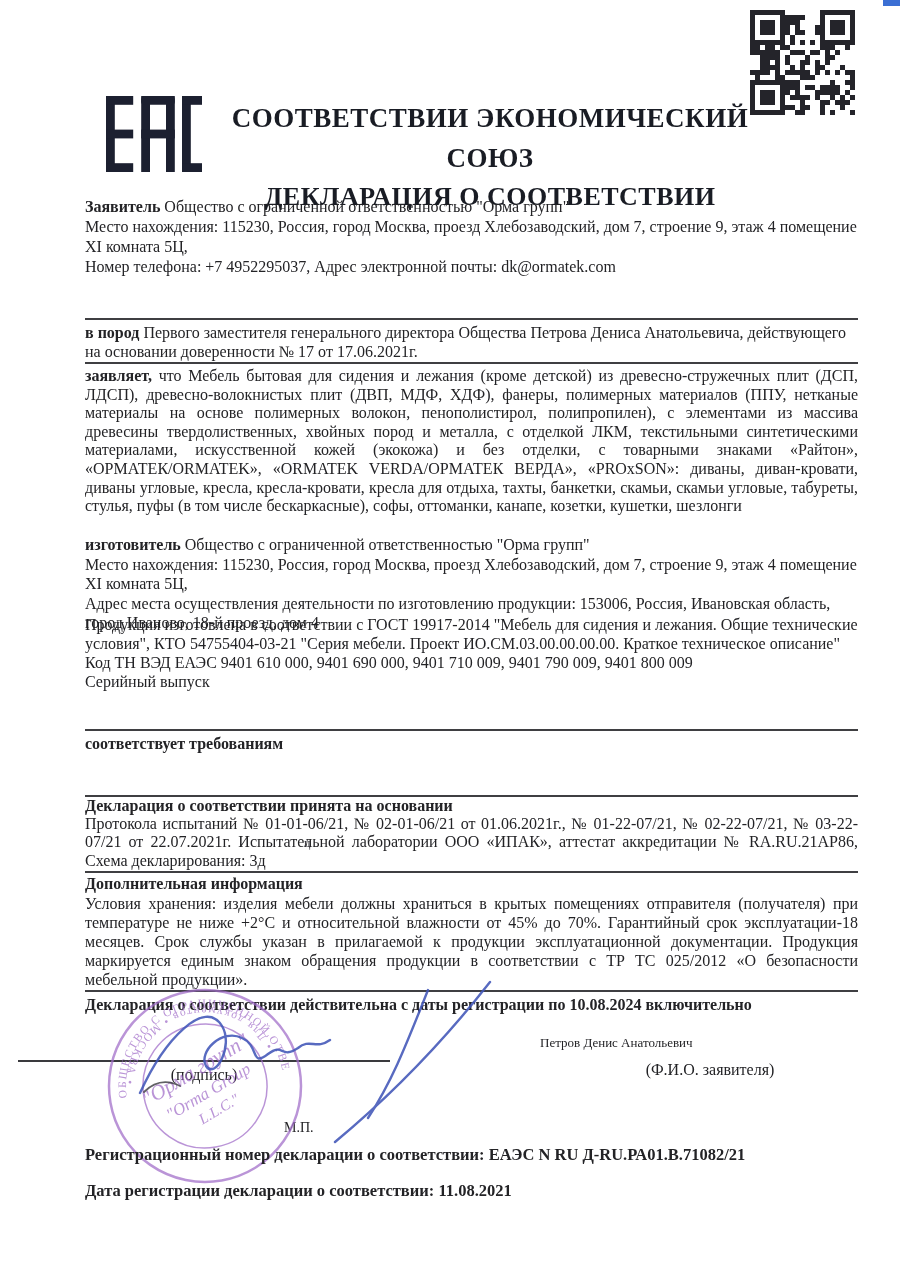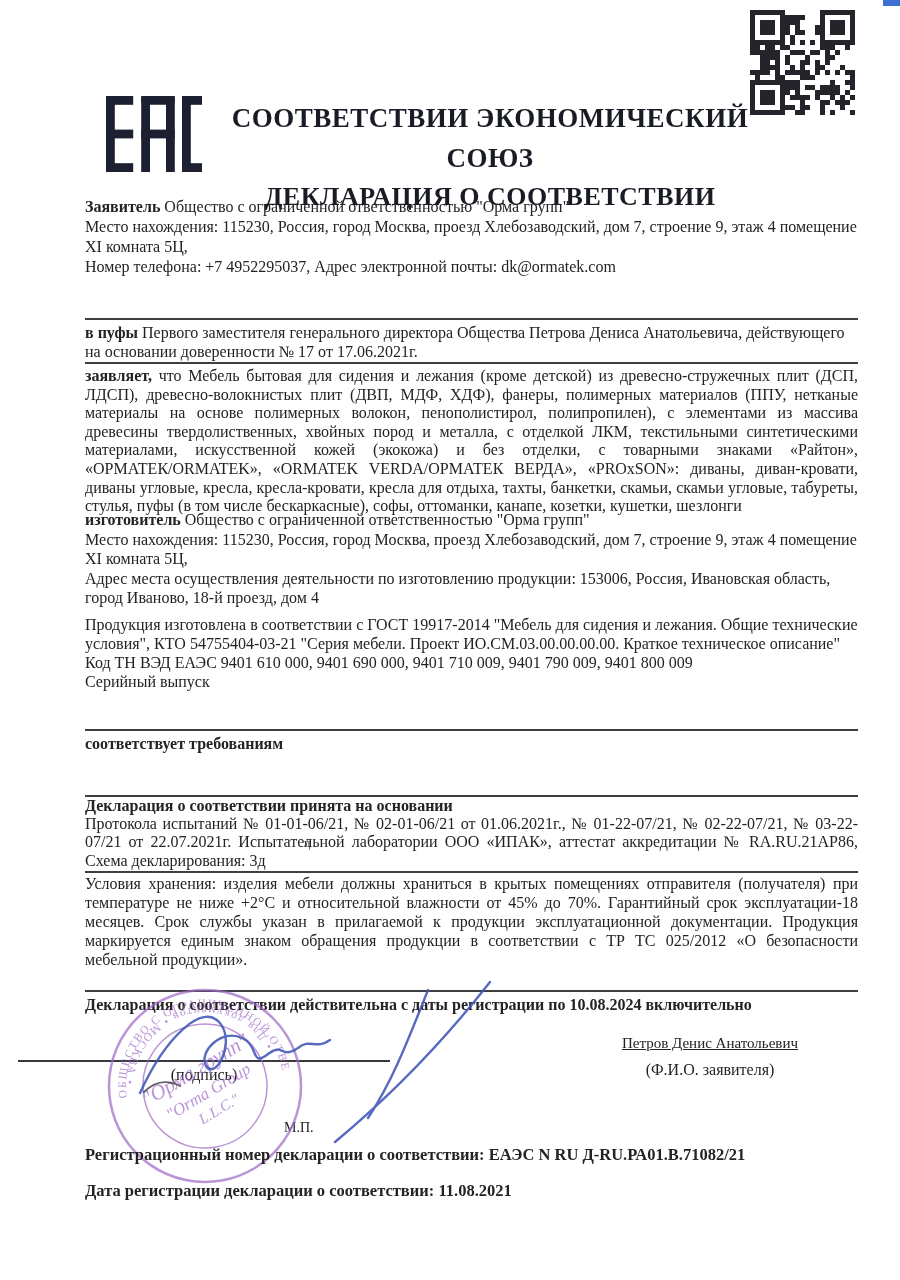--- a/index.html
+++ b/index.html
@@ -16,38 +16,38 @@
   #titles .t2{font-size:26px;line-height:38px;letter-spacing:0.5px;}
   #qr{position:absolute;left:750px;top:10px;width:105px;height:105px;}
   #qr i{position:absolute;width:5px;height:5px;background:#24242a;}
   #scan-mark{position:absolute;left:883px;top:0;width:17px;height:6px;background:#3b6fd4;}
   
   #applicant{top:197px;line-height:20px;}
   #rule1{top:318px;}
   #in-person{top:323px;line-height:19px;}
   #rule2{top:362px;}
   #declares{top:367px;line-height:18.6px;text-align:justify;}
-  #manufacturer{top:510px;line-height:19.5px;}
+  #manufacturer{top:535px;line-height:19.5px;}
   #production{top:615px;line-height:19px;}
   #rule3{top:729px;}
   #conformity{top:733px;line-height:21px;}
   #conformity .body{line-height:20px;}
   #rule4{top:795px;}
   #basis{top:797px;line-height:18px;}
   #basis .body{line-height:18.3px;text-align:justify;}
   #rule5{top:871px;}
   #additional{top:874px;line-height:20px;}
   #additional .body{line-height:19px;text-align:justify;}
   #rule6{top:990px;}
   #validity{top:994px;font-weight:bold;line-height:21px;}
   #stray{position:absolute;left:304px;top:836px;font-size:12px;color:#33333a;}
   
   #sig-line{position:absolute;left:18px;top:1060px;width:372px;height:2px;background:#3a3a3e;}
   #podpis{position:absolute;left:18px;top:1066px;width:372px;text-align:center;font-size:16px;}
-  #fio-name{position:absolute;left:540px;top:1035px;width:340px;text-align:center;font-size:15px;text-decoration:underline;}
+  #fio-name{position:absolute;left:540px;top:1035px;width:340px;text-align:left;font-size:13px;}
   #fio-label{position:absolute;left:540px;top:1061px;width:340px;text-align:center;font-size:16px;}
   #mp{position:absolute;left:248px;top:1120px;font-size:14px;margin-left:36px;}
   #stamp{position:absolute;left:98px;top:980px;}
   #signature-svg{position:absolute;left:110px;top:968px;}
   
   #reg-line{top:1145px;font-weight:bold;font-size:16.5px;}
   #date-line{top:1181px;font-weight:bold;font-size:16.5px;}
 </style>
 </head>
 <body>
@@ -318,21 +318,21 @@
   <div id="scan-mark"></div>
 
   <div class="sec" id="applicant">
     <p><b>Заявитель</b> <span>Общество с ограниченной ответственностью "Орма групп"</span></p>
     <p>Место нахождения: 115230, Россия, город Москва, проезд Хлебозаводский, дом 7, строение 9, этаж 4 помещение XI комната 5Ц,</p>
     <p>Номер телефона: +7 4952295037, Адрес электронной почты: dk@ormatek.com</p>
   </div>
   <div class="rule" id="rule1"></div>
 
   <div class="sec" id="in-person">
-    <p><b>в пуфы</b> <span>Первого заместителя генерального директора Общества Петрова Дениса Анатольевича, действующего на основании доверенности № 17 от 17.06.2021г.</span></p>
+    <p><b>в пород</b> <span>Первого заместителя генерального директора Общества Петрова Дениса Анатольевича, действующего на основании доверенности № 17 от 17.06.2021г.</span></p>
   </div>
   <div class="rule" id="rule2"></div>
 
   <div class="sec" id="declares">
     <p><b>заявляет,</b> <span>что Мебель бытовая для сидения и лежания (кроме детской) из древесно-стружечных плит (ДСП, ЛДСП), древесно-волокнистых плит (ДВП, МДФ, ХДФ), фанеры, полимерных материалов (ППУ, нетканые материалы на основе полимерных волокон, пенополистирол, полипропилен), с элементами из массива древесины твердолиственных, хвойных пород и металла, с отделкой ЛКМ, текстильными синтетическими материалами, искусственной кожей (экокожа) и без отделки, с товарными знаками «Райтон», «ОРМАТЕК/ORMATEK», «ORMATEK VERDA/ОРМАТЕК ВЕРДА», «PROxSON»: диваны, диван-кровати, диваны угловые, кресла, кресла-кровати, кресла для отдыха, тахты, банкетки, скамьи, скамьи угловые, табуреты, стулья, пуфы (в том числе бескаркасные), софы, оттоманки, канапе, козетки, кушетки, шезлонги</span></p>
   </div>
 
   <div class="sec" id="manufacturer">
     <p><b>изготовитель</b> <span>Общество с ограниченной ответственностью "Орма групп"</span></p>
     <p>Место нахождения: 115230, Россия, город Москва, проезд Хлебозаводский, дом 7, строение 9, этаж 4 помещение XI комната 5Ц,</p>
@@ -352,20 +352,21 @@
   <div class="rule" id="rule4"></div>
 
   <div class="sec" id="basis">
     <p><b>Декларация о соответствии принята на основании</b></p>
     <p class="body">Протокола испытаний № 01-01-06/21, № 02-01-06/21 от 01.06.2021г., № 01-22-07/21, № 02-22-07/21, № 03-22-07/21 от 22.07.2021г. Испытательной лаборатории ООО «ИПАК», аттестат аккредитации № RA.RU.21АР86, Схема декларирования: 3д</p>
   </div>
   <span id="stray">ц</span>
   <div class="rule" id="rule5"></div>
 
   <div class="sec" id="additional">
+    <p><b>Дополнительная информация</b></p>
     <p class="body">Условия хранения: изделия мебели должны храниться в крытых помещениях отправителя (получателя) при температуре не ниже +2°С и относительной влажности от 45% до 70%. Гарантийный срок эксплуатации-18 месяцев. Срок службы указан в прилагаемой к продукции эксплуатационной документации. Продукция маркируется единым знаком обращения продукции в соответствии с ТР ТС 025/2012 «О безопасности мебельной продукции».</p>
   </div>
   <div class="rule" id="rule6"></div>
 
   <div class="sec" id="validity">Декларация о соответствии действительна с даты регистрации по  10.08.2024 включительно</div>
 
   <div id="sig-line"></div>
   <div id="podpis">(подпись)</div>
   <div id="fio-name">Петров Денис Анатольевич</div>
   <div id="fio-label">(Ф.И.О. заявителя)</div>

